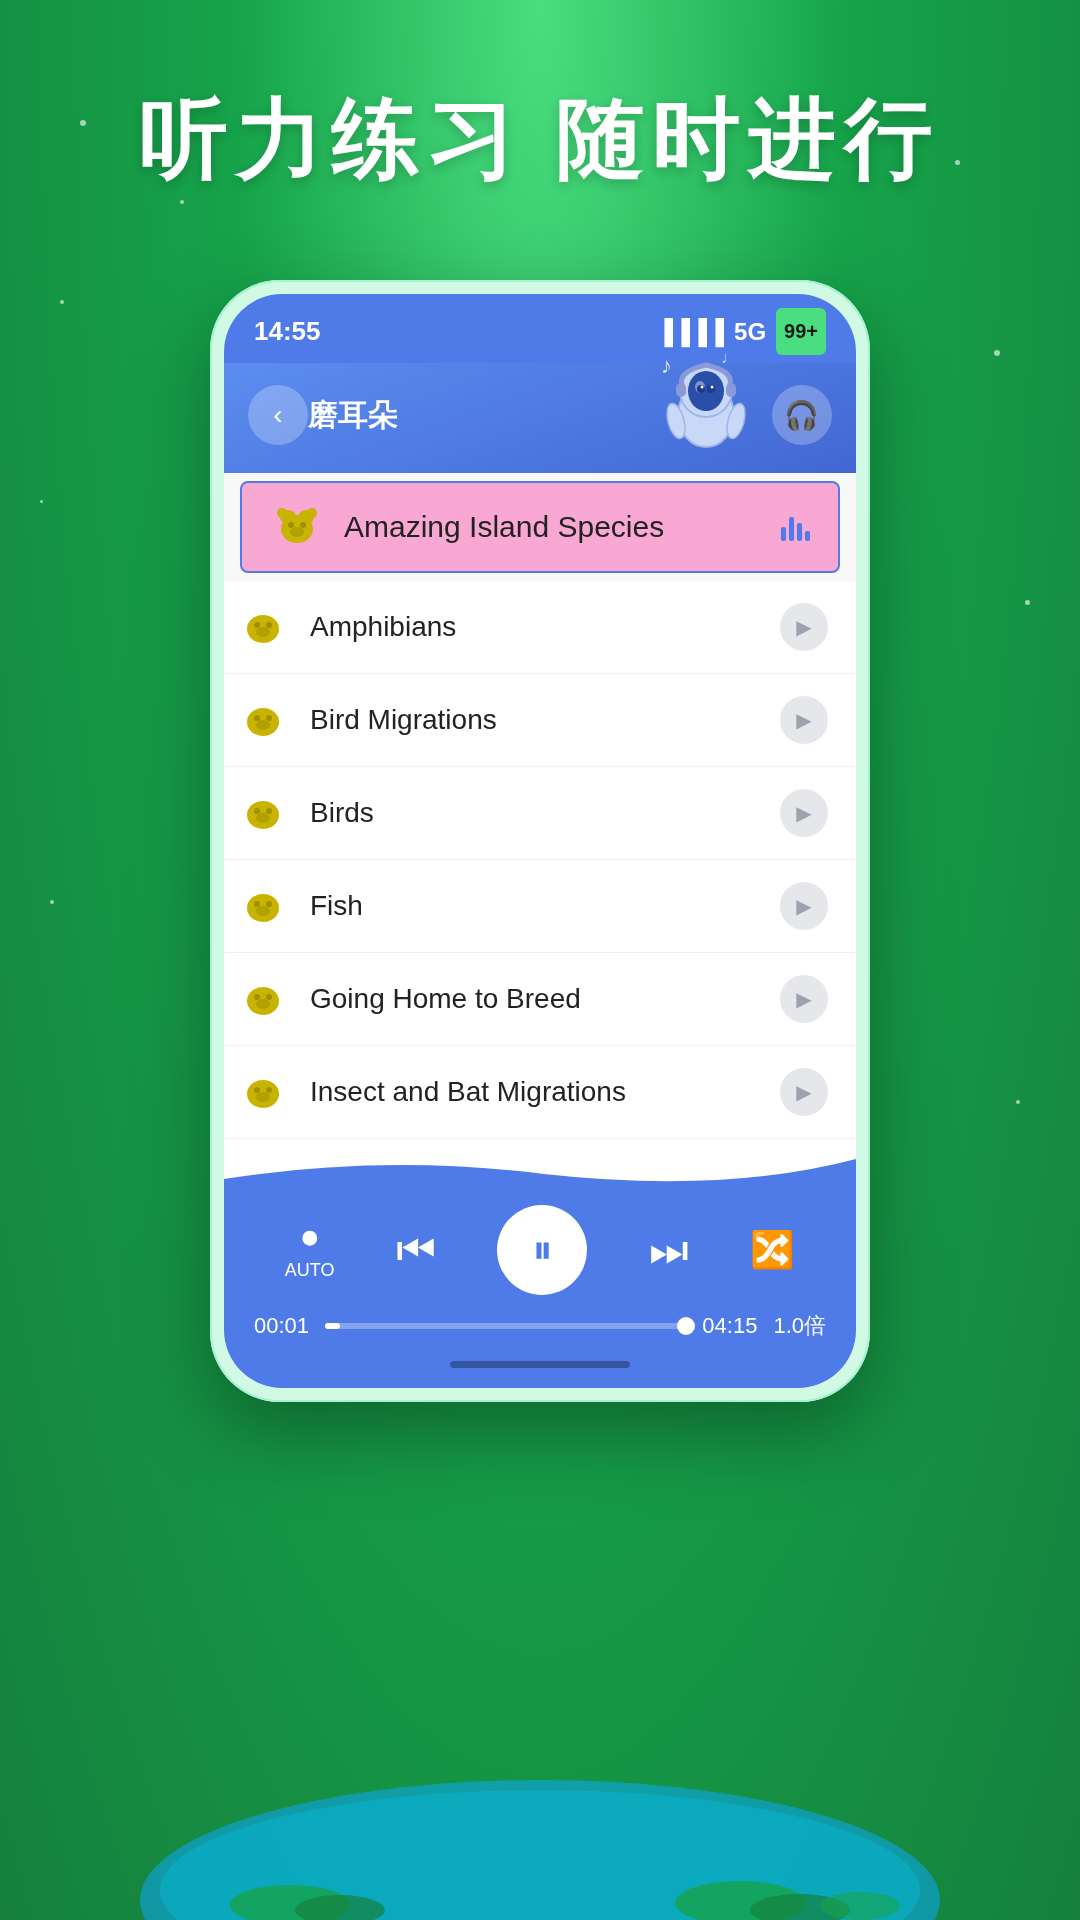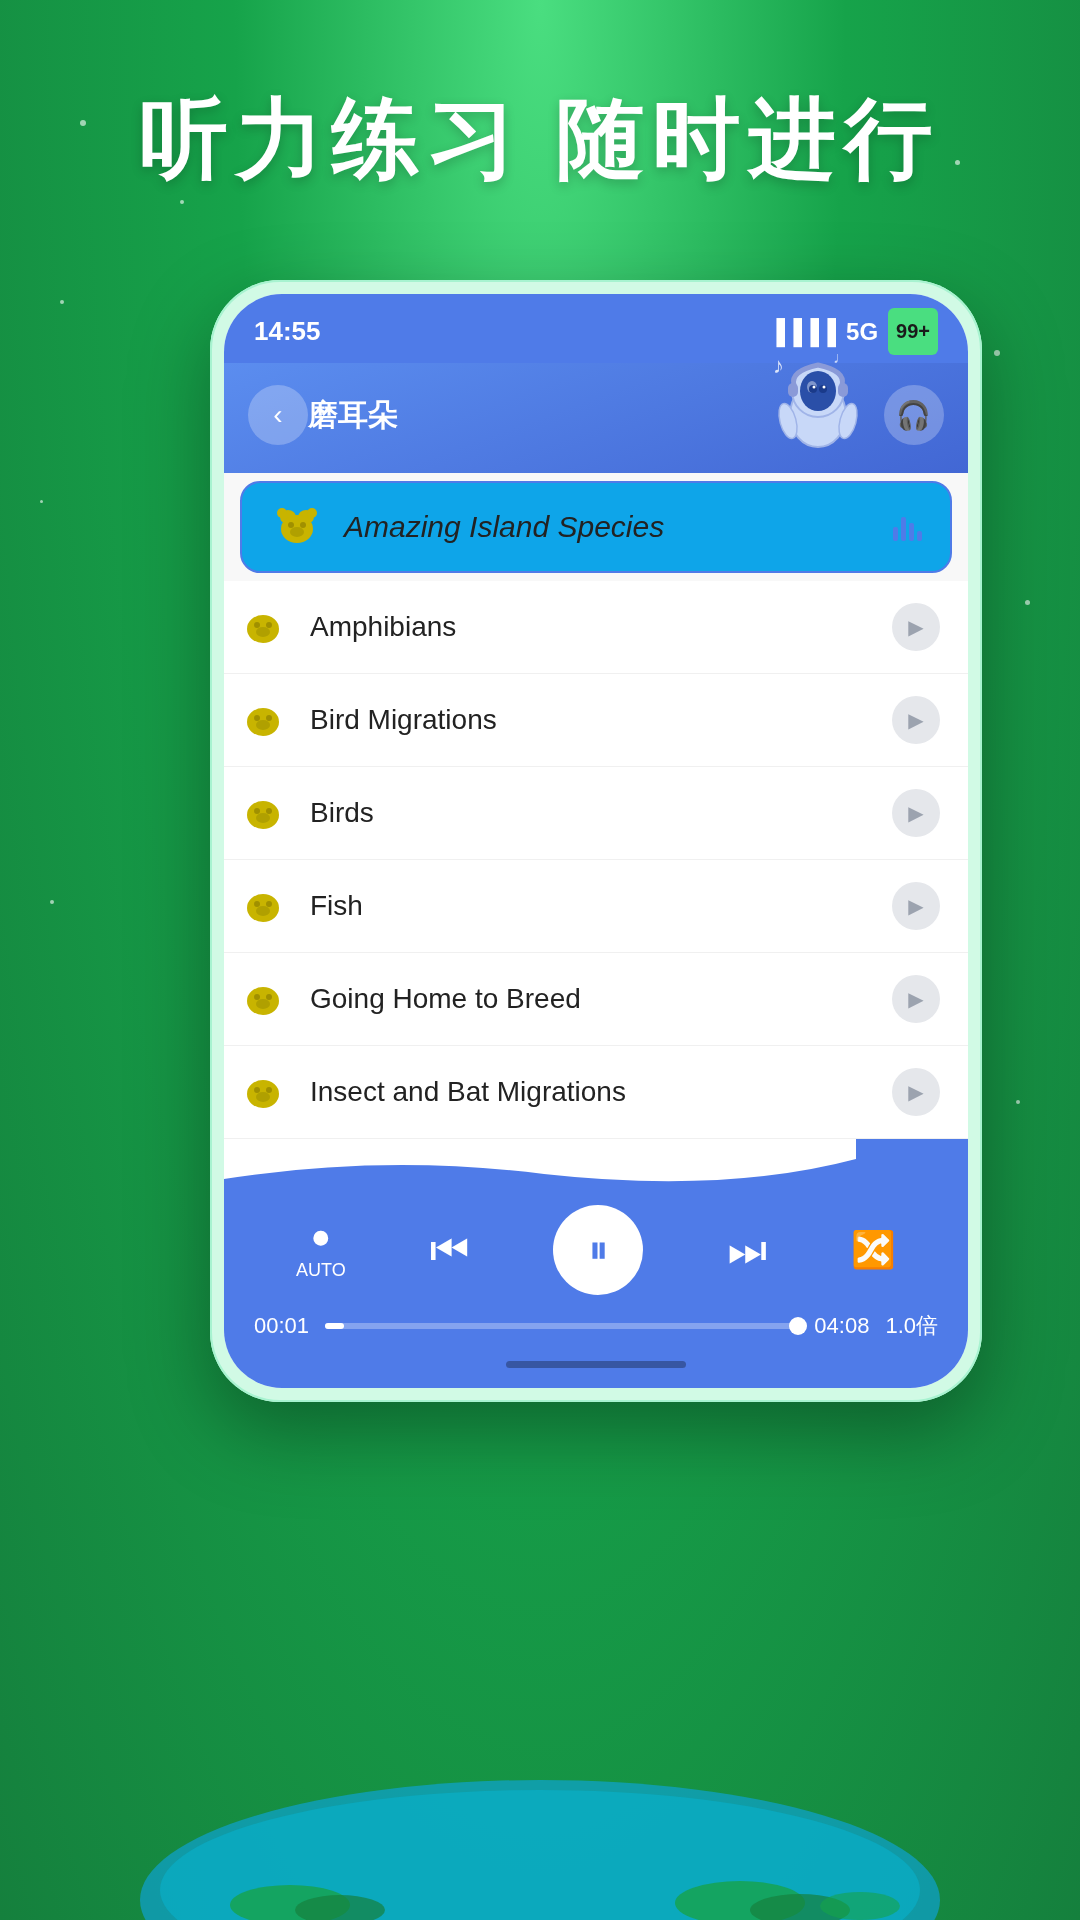--- a/index.html
+++ b/index.html
@@ -45,21 +45,21 @@
     .phone-wrapper {
       position: absolute;
       top: 280px;
       left: 50%;
       transform: translateX(-50%);
       width: 660px;
       z-index: 20;
     }
 
     .phone-frame {
-      width: 772px;
+      width: 660px;
       background: #d1fae5;
       border-radius: 70px;
       padding: 14px;
       box-shadow: 0 30px 80px rgba(0,0,0,0.35), inset 0 0 0 2px #a7f3d0;
     }
 
     .phone-inner {
       border-radius: 58px;
       overflow: hidden;
       background: white;
@@ -174,25 +174,24 @@
       margin: 0 0 2px 0;
       padding: 22px 28px;
       display: flex;
       align-items: center;
       gap: 20px;
       border-bottom: 1px solid #f0f0f0;
       cursor: pointer;
     }
 
     .track-item.active {
-      background: #0ea5e9;
+      background: #f9a8d4;
       border: 2px solid #4f7be8;
-      border-radius: 20px;
+      border-radius: 8px;
       margin: 8px 16px;
-      font-style: italic;
     }
 
     .track-item:not(.active) {
       margin: 0 0 0 0;
       padding-left: 12px;
     }
 
     .bear-icon {
       width: 54px;
       height: 44px;
@@ -545,21 +544,21 @@
           </div>
 
         </div>
 
         <div class="progress-area">
           <span>00:01</span>
           <div class="progress-track">
             <div class="progress-fill"></div>
             <div class="progress-dot"></div>
           </div>
-          <span>04:08</span>
+          <span>04:15</span>
           <span class="speed-badge">1.0倍</span>
         </div>
       </div>
 
       <div class="home-indicator">
         <div class="home-bar"></div>
       </div>
 
     </div>
   </div>

